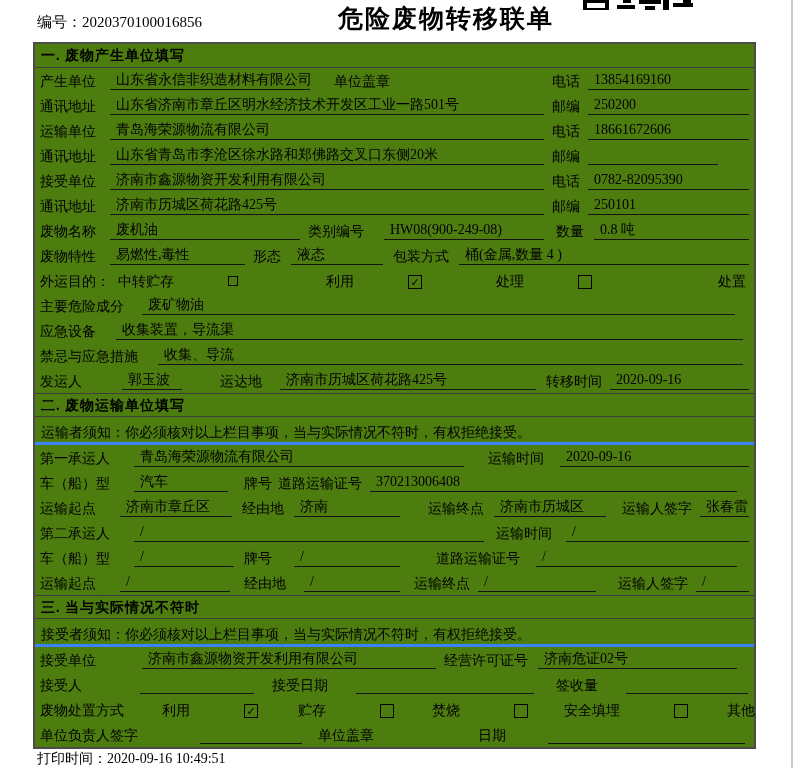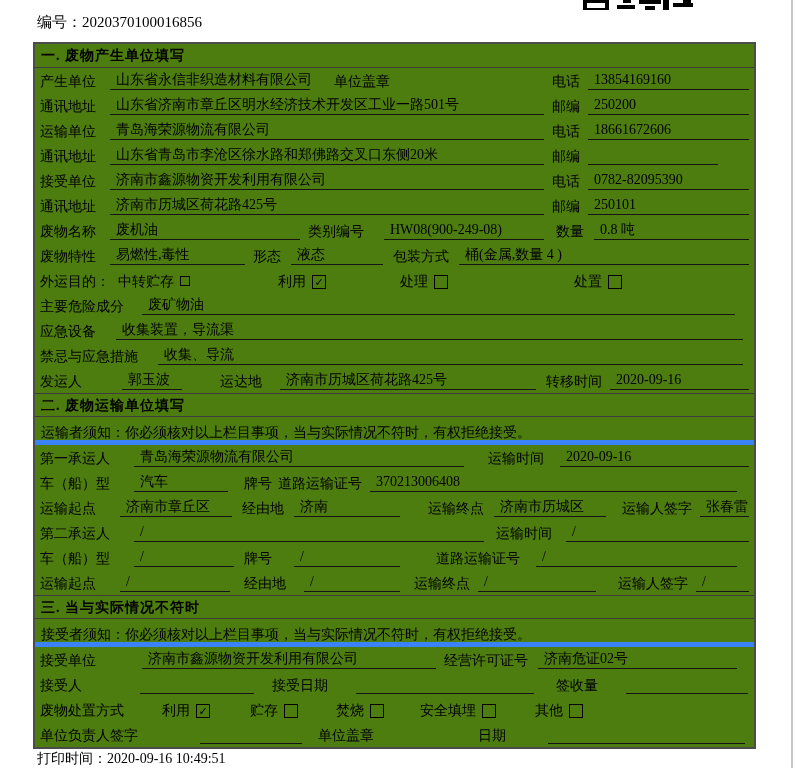--- a/index.html
+++ b/index.html
@@ -11,45 +11,46 @@
              padding-left:96px;box-sizing:border-box;font-size:25px;font-weight:bold;letter-spacing:2px;}
   .qr{position:absolute;left:583px;top:0;}
   .scan-edge{position:absolute;right:3px;top:0;bottom:0;width:2px;background:#c6c6c6;}
   
   .form{position:absolute;left:33px;top:42px;width:723px;box-sizing:border-box;
         border:2px solid #4c4c4c;background:#4d7c0f;}
   .sec-hdr{height:24px;box-sizing:border-box;padding:3px 6px 0 6px;font-size:14px;font-weight:bold;
            border-bottom:1px solid #3d3d3d;letter-spacing:1px;}
   .sec-hdr.mid{border-top:1px solid #3d3d3d;}
   .note{height:28px;box-sizing:border-box;padding:7px 6px 0 6px;font-size:14px;
-        border-bottom:5px solid #3b82f6;white-space:nowrap;}
+        border-bottom:3px solid #3b82f6;white-space:nowrap;}
   .row{display:flex;align-items:flex-end;height:25px;box-sizing:border-box;
        padding:0 5px 3px 5px;font-size:14px;}
   .lbl{flex:none;white-space:nowrap;line-height:17px;}
   .val{border-bottom:1px solid #151515;padding:0 6px 1px 6px;white-space:nowrap;
        line-height:16px;box-sizing:border-box;min-height:17px;flex:none;overflow:hidden;}
   .fill{flex:1 1 auto;}
   .c{text-align:left;}
   .spacer{flex:1 1 auto;}
   
-  .opt{display:flex;align-items:center;flex:none;white-space:nowrap;line-height:17px;}
+  .opt{display:flex;align-items:center;flex:none;white-space:nowrap;line-height:17px;gap:48px;}
   .box{display:inline-block;width:12px;height:12px;border:1px solid #000;margin-left:6px;
        font-size:11px;line-height:12px;text-align:center;vertical-align:middle;box-sizing:content-box;}
   .box.sm{width:8px;height:8px;margin-bottom:1px;}
   
   .print-row{position:absolute;left:37px;top:750px;font-size:14px;white-space:nowrap;}
 </style>
 </head>
 <body>
 
 <div class="page">
 
   <div class="serial">
     <span>编号：</span><span>2020370100016856</span>
   </div>
+  <div class="doc-title">危险废物转移联单</div>
 
   <svg class="qr" width="112" height="10" viewBox="0 0 112 10">
     <rect x="0" y="0" width="4" height="10" fill="#000"></rect>
       <rect x="0" y="0" width="26" height="3" fill="#000"></rect>
     <rect x="22" y="0" width="4" height="10" fill="#000"></rect>
       <rect x="0" y="8" width="26" height="2" fill="#000"></rect>
     <rect x="34" y="5" width="18" height="4" fill="#000"></rect>
       <rect x="40" y="0" width="8" height="3" fill="#000"></rect>
     <rect x="56" y="0" width="22" height="4" fill="#000"></rect>
       <rect x="62" y="6" width="10" height="4" fill="#000"></rect>

